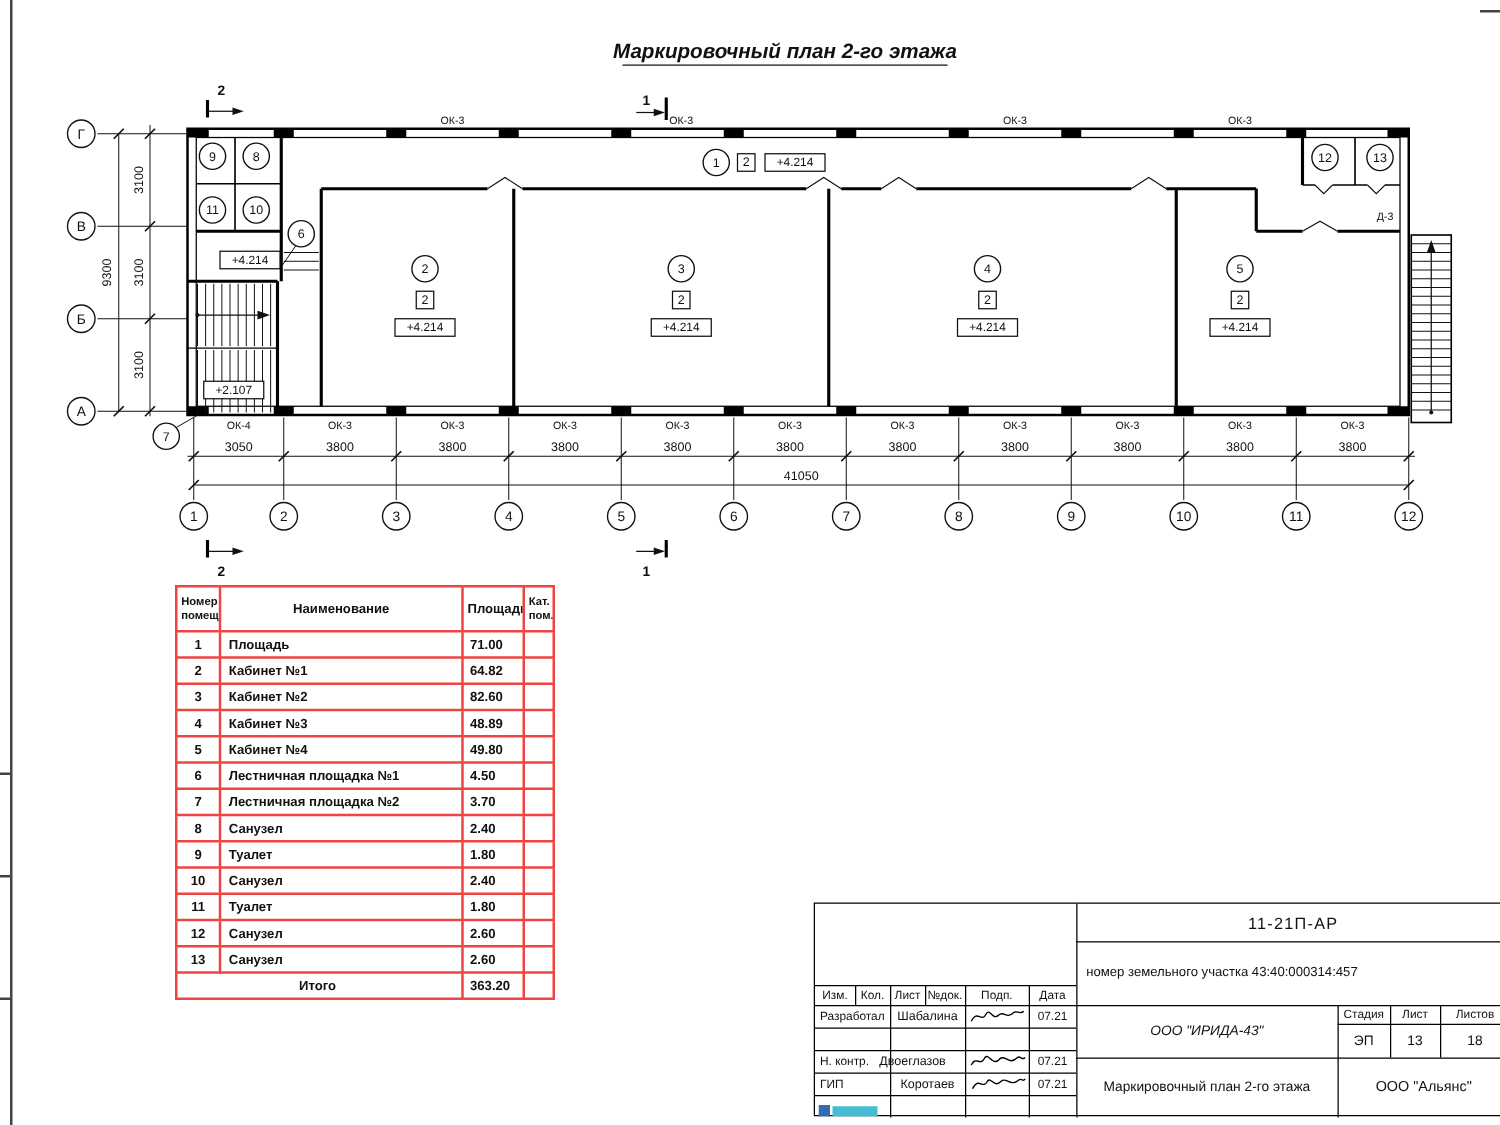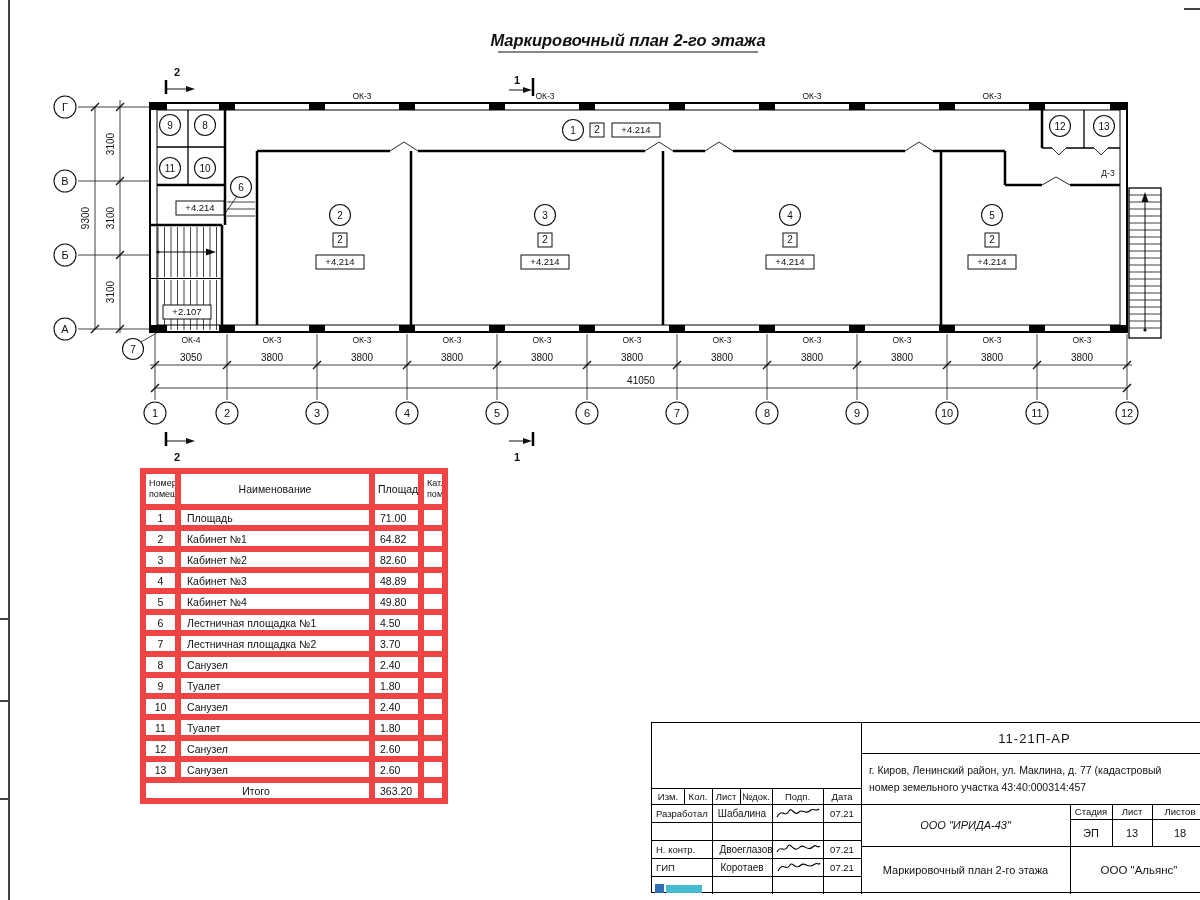--- a/index.html
+++ b/index.html
@@ -30,21 +30,21 @@
   .swing{stroke:#111;stroke-width:.9;fill:none}
   .dim{stroke:#111;stroke-width:.8;fill:none}
   .tick{stroke:#111;stroke-width:1.4;fill:none}
   .ln1{stroke:#111;stroke-width:1}
 
   
   .explic{position:absolute;left:140px;top:468px;width:302px}
   .explic-title{font-size:14.5px;font-weight:bold;font-style:italic;
     text-decoration:underline;text-align:center;margin-bottom:9px;white-space:nowrap}
   .explic-table{border-collapse:collapse;width:302px;table-layout:fixed}
-  .explic-table th,.explic-table td{border:6px solid #ef4444;font-weight:normal;
+  .explic-table th,.explic-table td{border:2px solid #ef4444;font-weight:bold;
     font-size:10.5px;padding:0 3px;height:21px;text-align:center;overflow:hidden;white-space:nowrap}
   .explic-table thead th{height:36px}
   .explic-table th.c-num div,.explic-table th.c-cat div{font-size:9px;line-height:1.2}
   .explic-table td.l{text-align:left;padding-left:6px}
   .explic-table td.a{text-align:left;padding-left:5px}
   .explic-table td.r{text-align:center;padding-right:6px}
 
   
   .tb{position:absolute;left:651px;top:722px;width:556px;height:171px;
     border:1.5px solid #000;background:#fff}
@@ -499,21 +499,20 @@
     <div class="vl" style="left:32px;top:65px;height:16px"></div>
     <div class="vl" style="left:60px;top:65px;height:106px"></div>
     <div class="vl" style="left:88px;top:65px;height:16px"></div>
     <div class="vl" style="left:120px;top:65px;height:106px"></div>
     <div class="vl" style="left:171px;top:65px;height:106px"></div>
     <div class="vl" style="left:460px;top:81px;height:42px"></div>
     <div class="vl" style="left:500px;top:81px;height:42px"></div>
 
     <div class="cell code" style="left:209px;top:0;width:347px;height:30px">11-21П-АР</div>
     <div class="cell desc" style="left:209px;top:30px;width:347px;height:51px">
-      <div>г. Киров, Ленинский район, ул. Маклина, д. 77 (кадастровый</div>
       <div>номер земельного участка 43:40:000314:457</div>
     </div>
     <div class="cell org" style="left:209px;top:81px;width:209px;height:42px">ООО "ИРИДА-43"</div>
     <div class="cell small" style="left:418px;top:81px;width:42px;height:15px">Стадия</div>
     <div class="cell small" style="left:460px;top:81px;width:40px;height:15px">Лист</div>
     <div class="cell small" style="left:500px;top:81px;width:56px;height:15px">Листов</div>
     <div class="cell val" style="left:418px;top:96px;width:42px;height:27px">ЭП</div>
     <div class="cell val" style="left:460px;top:96px;width:40px;height:27px">13</div>
     <div class="cell val" style="left:500px;top:96px;width:56px;height:27px">18</div>
     <div class="cell sheet-title" style="left:209px;top:123px;width:209px;height:48px">Маркировочный план 2-го этажа</div>
@@ -527,21 +526,21 @@
     <div class="cell small" style="left:171px;top:65px;width:38px;height:16px">Дата</div>
 
     <div class="cell small left" style="left:0;top:81px;width:60px;height:18px">Разработал</div>
     <div class="cell" style="left:60px;top:81px;width:60px;height:18px">Шабалина</div>
     <svg class="sig" style="left:122px;top:82px" width="48" height="16" viewBox="0 0 48 16">
         <path d="M3 12C8 2 11 14 15 6C18 1 20 12 25 7C29 3 31 11 37 5C39 3 42 7 45 4" fill="none" stroke="#000" stroke-width="1.1"></path>
       </svg>
     <div class="cell small" style="left:171px;top:81px;width:38px;height:18px">07.21</div>
 
     <div class="cell small left" style="left:0;top:117px;width:60px;height:18px">Н. контр.</div>
-    <div class="cell" style="left:64px;top:117px;width:60px;height:18px">Двоеглазов</div>
+    <div class="cell" style="left:48px;top:117px;width:60px;height:18px">Двоеглазов</div>
     <svg class="sig" style="left:122px;top:118px" width="48" height="16" viewBox="0 0 48 16">
         <path d="M3 11C7 3 10 13 14 5C17 1 20 13 26 6C30 2 33 12 40 5C42 3 44 8 46 5" fill="none" stroke="#000" stroke-width="1.1"></path>
       </svg>
     <div class="cell small" style="left:171px;top:117px;width:38px;height:18px">07.21</div>
 
     <div class="cell small left" style="left:0;top:135px;width:60px;height:18px">ГИП</div>
     <div class="cell" style="left:60px;top:135px;width:60px;height:18px">Коротаев</div>
     <svg class="sig" style="left:122px;top:136px" width="48" height="16" viewBox="0 0 48 16">
         <path d="M4 12C9 2 12 13 16 6C19 2 21 12 27 6C31 2 34 11 41 5C43 3 45 7 46 4" fill="none" stroke="#000" stroke-width="1.1"></path>
       </svg>

